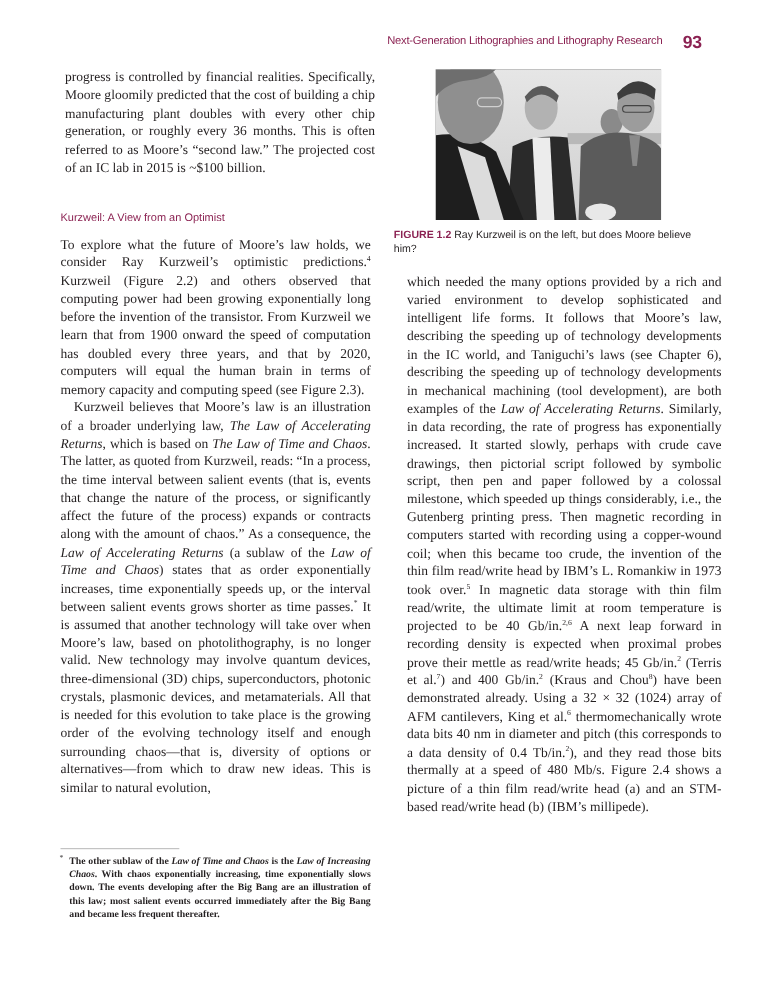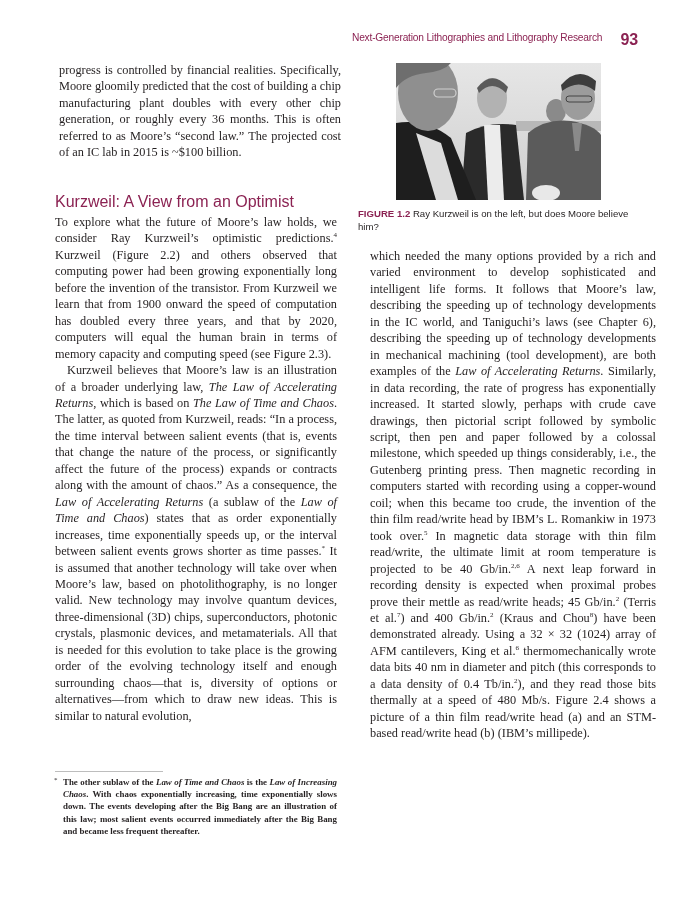--- a/index.html
+++ b/index.html
@@ -9,21 +9,21 @@
             font-family: "Liberation Sans", "DejaVu Sans", sans-serif; font-size: 10.2px;
             color: #8b2252; letter-spacing: -0.2px; }
   .header .running { position: absolute; left: 4px; top: 0; white-space: nowrap; }
   .header .pnum { position: absolute; right: 0; top: -1px; font-weight: bold; font-size: 16px; }
   .col { position: absolute; font-size: 12.3px; line-height: 16.45px; text-align: justify; }
   .col p { margin: 0; }
   .col p.indent { text-indent: 12px; }
   .left { left: 59px; top: 62px; width: 282px; }
   .right { left: 358px; top: 248px; width: 286px; margin-left: 12px; }
   .heading { position: absolute; left: 55px; top: 193px; width: 282px;
-             font-family: "Liberation Sans", "DejaVu Sans", sans-serif; font-size: 16px;
+             font-family: "Liberation Sans", "DejaVu Sans", sans-serif; font-size: 10px;
              color: #8b2252; white-space: nowrap; }
   .left-body { position: absolute; left: 55px; top: 214px; width: 282px; font-size: 12.3px;
                line-height: 16.45px; text-align: justify; }
   .left-body p { margin: 0; }
   .left-body p.indent { text-indent: 12px; }
   sup { font-size: 7px; line-height: 0; vertical-align: 5px; }
   .figure { position: absolute; left: 396px; top: 63px; width: 205px; height: 137px;
             background: #888; overflow: hidden; }
   .caption { position: absolute; left: 358px; top: 208px; width: 290px;
              font-family: "Liberation Sans", "DejaVu Sans", sans-serif; font-size: 9.6px;

